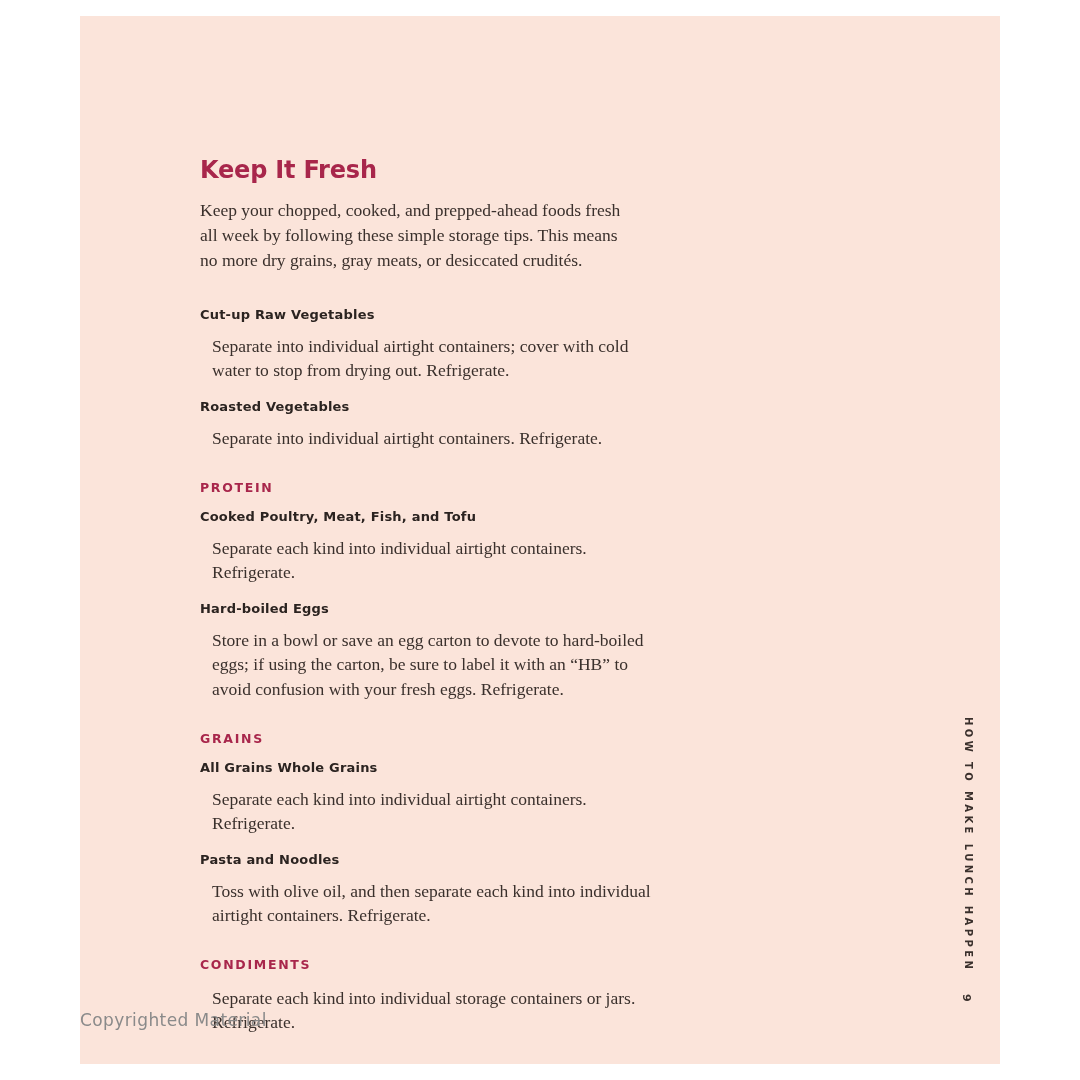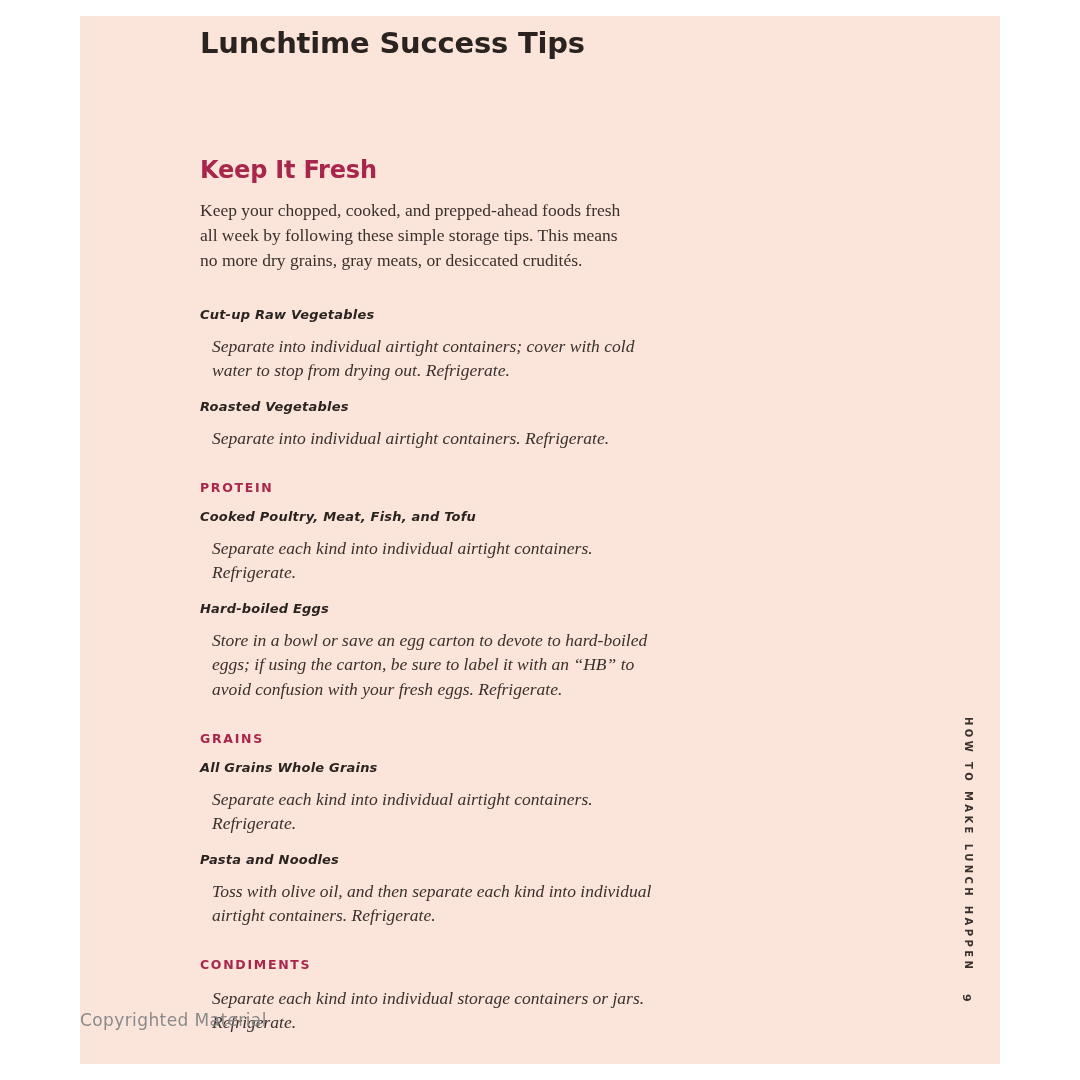--- a/index.html
+++ b/index.html
@@ -67,21 +67,21 @@
     font-size: 12.5px;
     letter-spacing: 1.7px;
     color: #a8264b;
     margin: 0 0 14px 0;
     text-transform: uppercase;
   }
 
   .group { margin-bottom: 30px; }
   .group:last-child { margin-bottom: 0; }
 
-  .item { margin-bottom: 17px; font-style: italic; }
+  .item { margin-bottom: 17px; }
   .item:last-child { margin-bottom: 0; }
 
   .item-title {
     font-family: "DejaVu Sans", sans-serif;
     font-weight: bold;
     font-size: 13px;
     color: #2b2320;
     letter-spacing: 0.2px;
     margin: 0 0 2px 0;
   }
@@ -128,21 +128,20 @@
     font-size: 17px;
     letter-spacing: 0.4px;
     color: #8a8a8a;
   }
 </style>
 </head>
 <body>
 
 <div id="page">
 
-  <div class="page-title">Lunchtime Success Tips</div>
 
   <div class="content">
 
     <h2 class="section-title">Keep It Fresh</h2>
 
     <p class="intro">Keep your chopped, cooked, and prepped-ahead foods fresh all week by following these simple storage tips. This means no more dry grains, gray meats, or desiccated crudités.</p>
 
     <div class="group">
       <div class="item">
         <div class="item-title">Cut-up Raw Vegetables</div>

